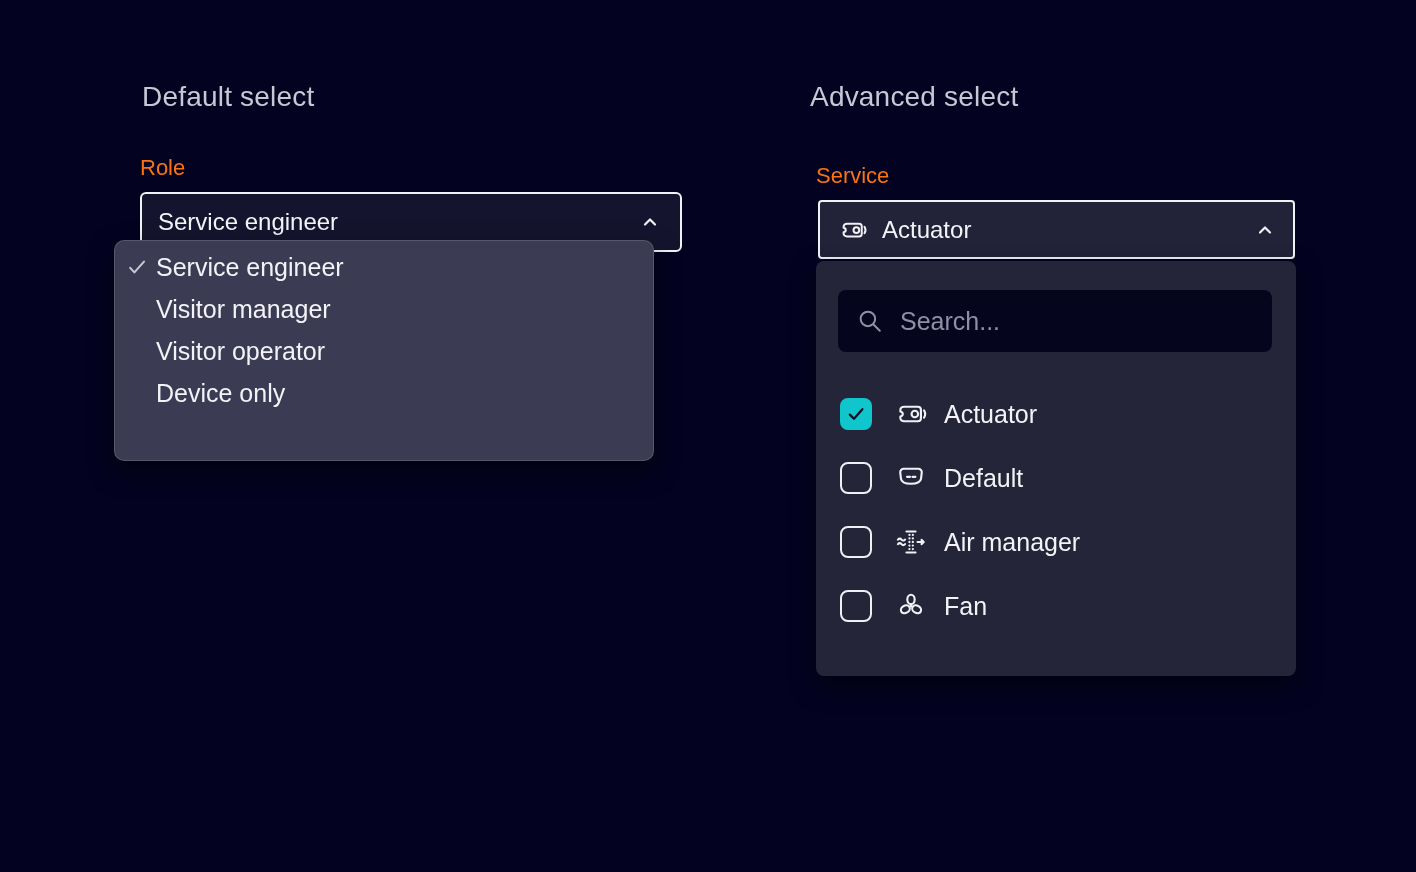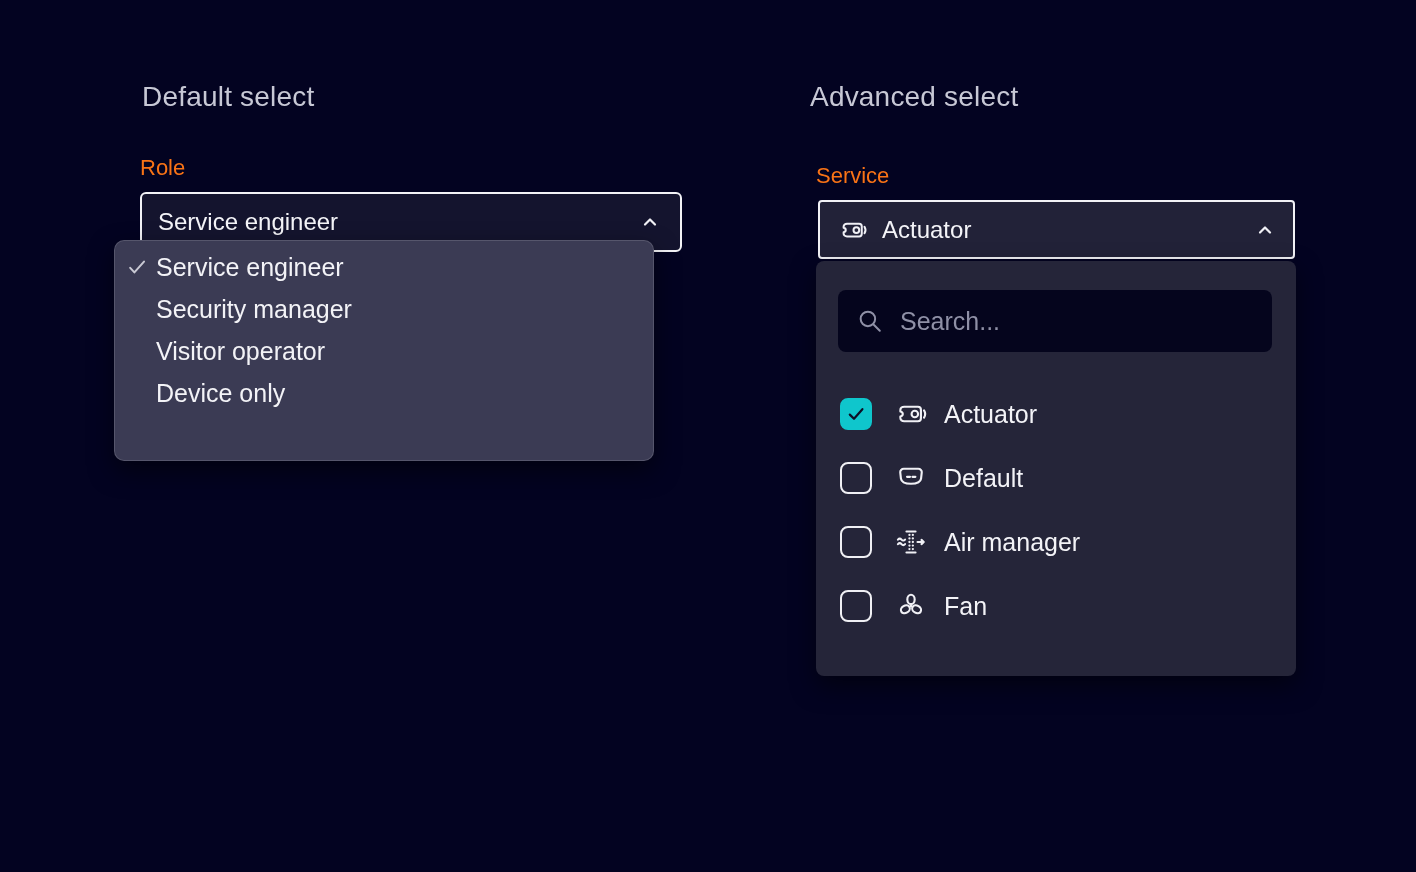--- a/index.html
+++ b/index.html
@@ -101,21 +101,21 @@
         </svg>
     </span>
     <span>Service engineer</span>
   </div>
   <div class="opt-row">
     <span class="opt-check">
       <svg width="20" height="20" viewBox="0 0 20 20">
           <path d="M3.2 10.8l4.2 4.6L17 4.6" fill="none" stroke="#c9c9d4" stroke-width="2" stroke-linecap="round" stroke-linejoin="round"></path>
         </svg>
     </span>
-    <span>Security manager</span>
+    <span>Visitor manager</span>
   </div>
   <div class="opt-row">
     <span class="opt-check">
       <svg width="20" height="20" viewBox="0 0 20 20">
           <path d="M3.2 10.8l4.2 4.6L17 4.6" fill="none" stroke="#c9c9d4" stroke-width="2" stroke-linecap="round" stroke-linejoin="round"></path>
         </svg>
     </span>
     <span>Visitor operator</span>
   </div>
   <div class="opt-row">

